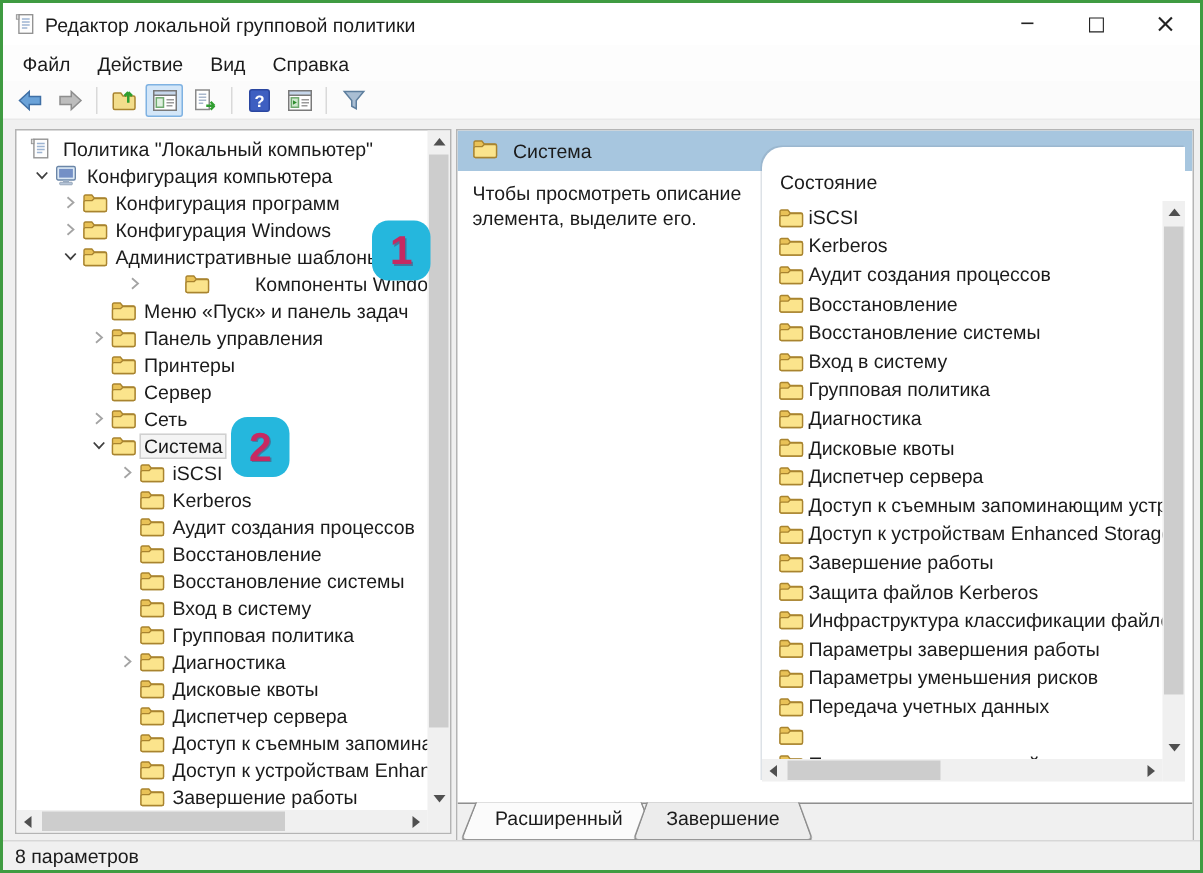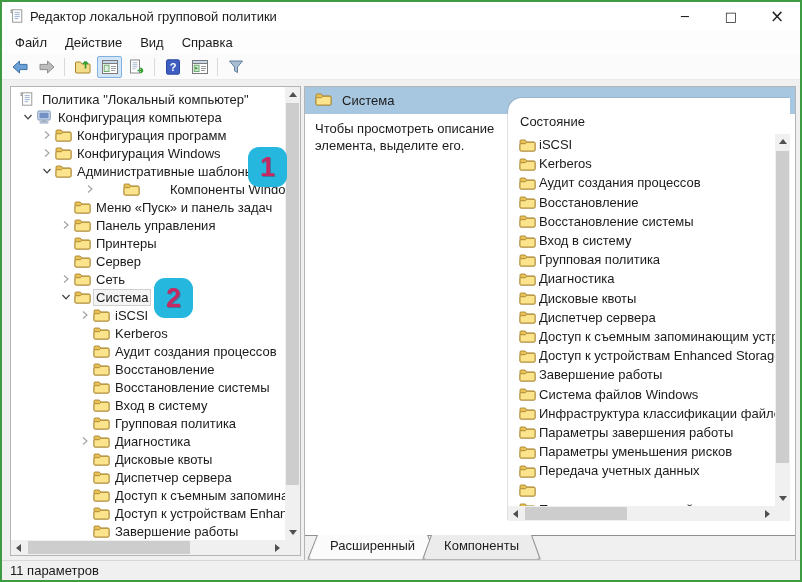--- a/index.html
+++ b/index.html
@@ -630,21 +630,21 @@
                 </span>
                 <span>Завершение работы</span>
               </div>
               <div class="list-row">
                 <span class="tree-ico">
                   <svg width="17" height="14" viewBox="0 0 17 14">
                     <path d="M1 3 Q1 2 2 2 L6.2 2 L7.8 4 L15 4 Q16 4 16 5 L16 12 Q16 13 15 13 L2 13 Q1 13 1 12 Z" fill="#e9c257" stroke="#a9842f" stroke-width="0.9"></path>
                     <path d="M1 12 L1 6.6 Q1 5.7 2 5.7 L6.4 5.7 L7.9 4.3 L15 4.3 Q16 4.3 16 5.2 L16 12 Q16 13 15 13 L2 13 Q1 13 1 12 Z" fill="#fbe48c" stroke="#a9842f" stroke-width="0.9"></path>
                   </svg>
                 </span>
-                <span>Система файлов Windows</span>
+                <span>Защита файлов Kerberos</span>
               </div>
               <div class="list-row">
                 <span class="tree-ico">
                   <svg width="17" height="14" viewBox="0 0 17 14">
                     <path d="M1 3 Q1 2 2 2 L6.2 2 L7.8 4 L15 4 Q16 4 16 5 L16 12 Q16 13 15 13 L2 13 Q1 13 1 12 Z" fill="#e9c257" stroke="#a9842f" stroke-width="0.9"></path>
                     <path d="M1 12 L1 6.6 Q1 5.7 2 5.7 L6.4 5.7 L7.9 4.3 L15 4.3 Q16 4.3 16 5.2 L16 12 Q16 13 15 13 L2 13 Q1 13 1 12 Z" fill="#fbe48c" stroke="#a9842f" stroke-width="0.9"></path>
                   </svg>
                 </span>
                 <span>Инфраструктура классификации файлов</span>
               </div>
@@ -709,23 +709,23 @@
             </div>
           <div class="sb-thumb" style="top:1px; bottom:1px; left:17px; width:102px;"></div>
           <div class="sb-btn" style="right:0;">
               <div class="tri right"></div>
             </div>
         </div>
         <div class="sb-corner"></div>
       </div>
       <div class="tabs-row" id="tabs-row">
           <div class="tab active"><span class="tab-label">Расширенный</span></div>
-          <div class="tab"><span class="tab-label">Компоненты</span></div>
+          <div class="tab"><span class="tab-label">Завершение</span></div>
         </div>
     </div>
 
   </div>
 
   <div class="statusbar">
-    <span>11 параметров</span>
+    <span>8 параметров</span>
   </div>
 
 </div>
 
 </body></html>

